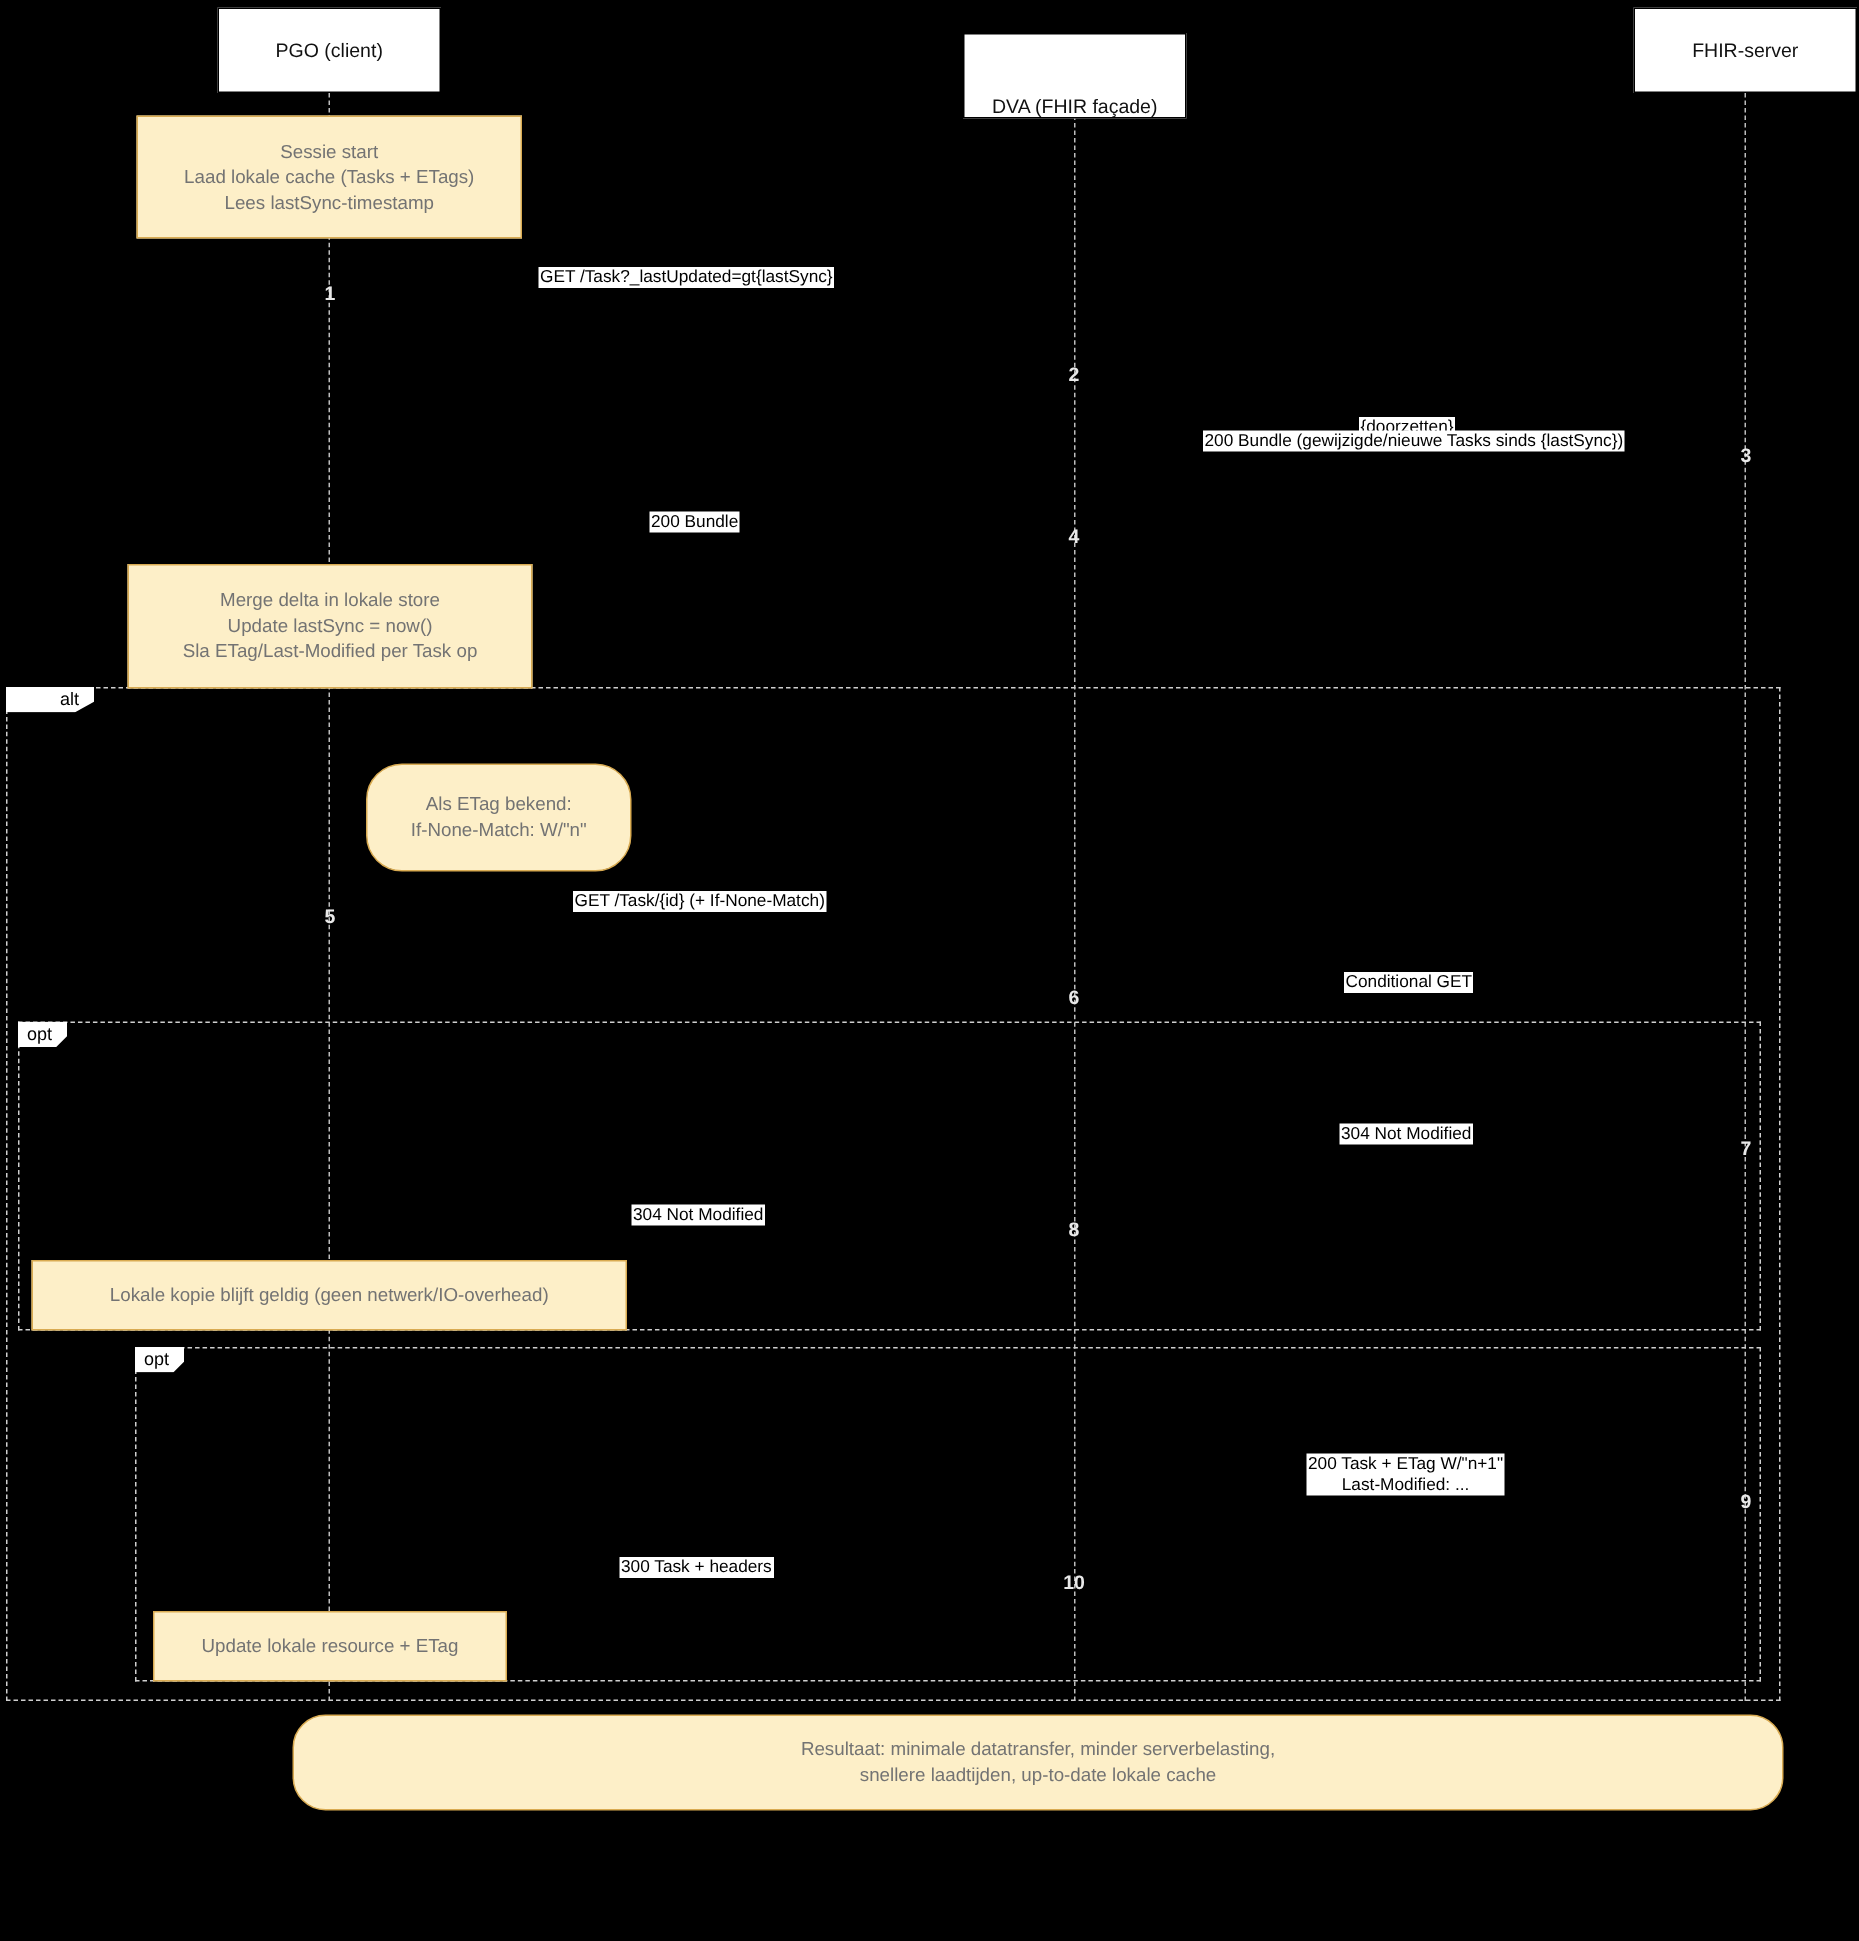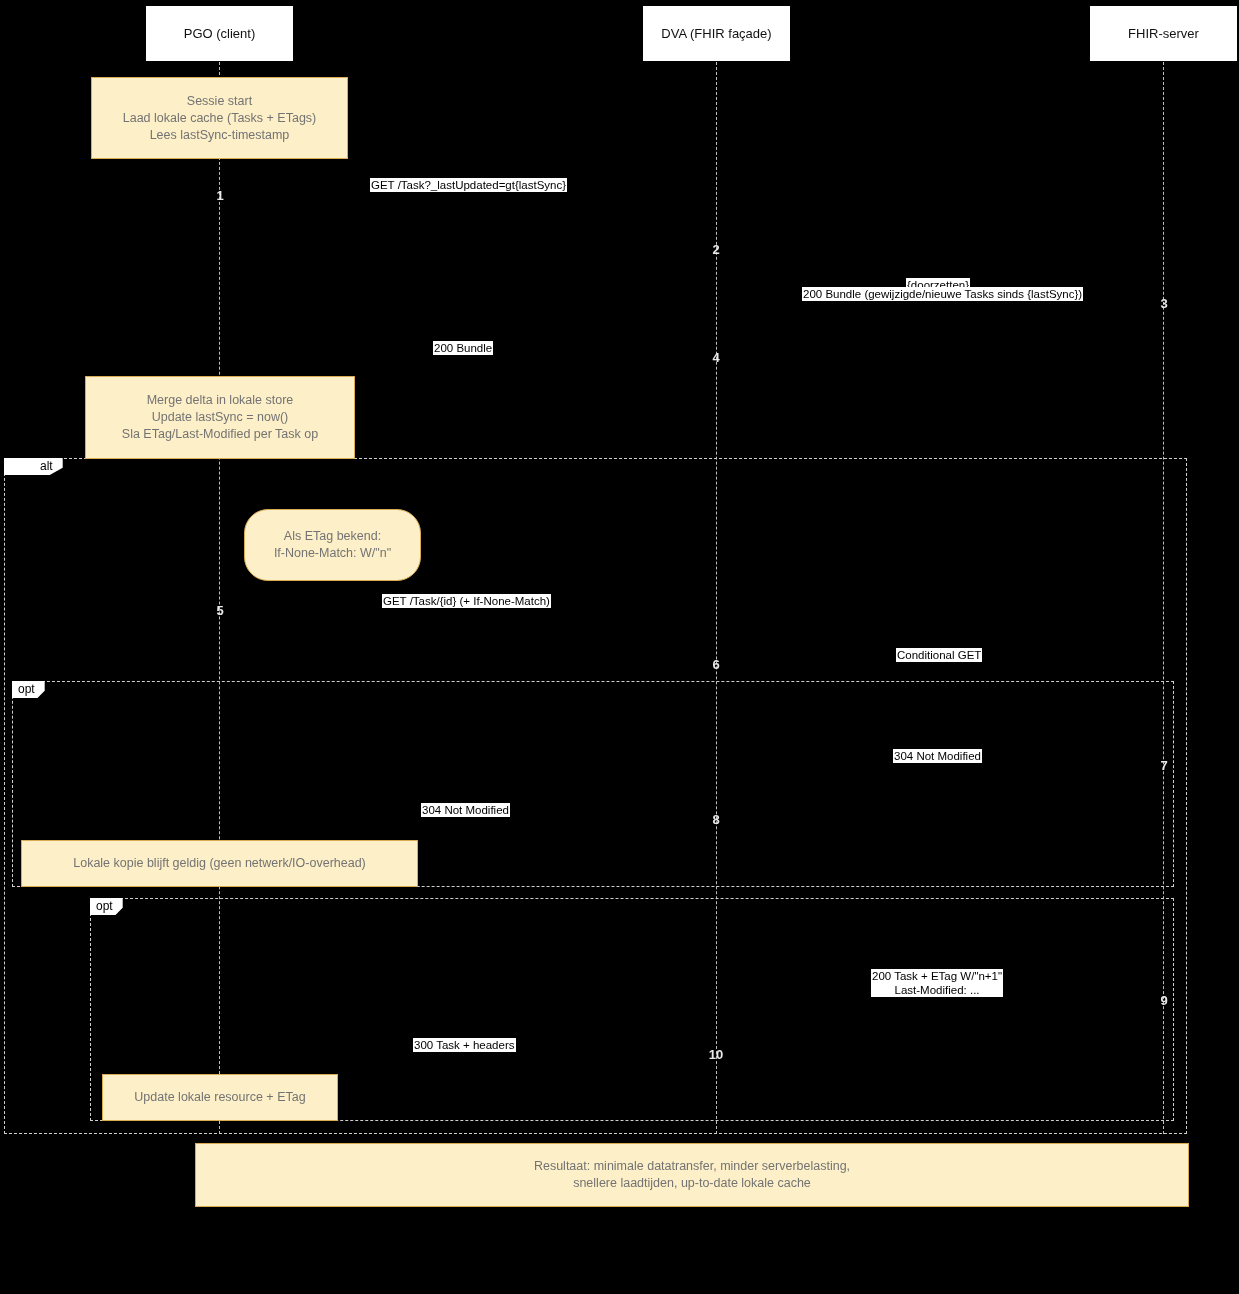--- a/index.html
+++ b/index.html
@@ -113,21 +113,21 @@
     <div class="fragment-label" style="left:-1px; top:-1px;">opt</div>
   </div>
 
   <div class="fragment" style="left:90px; top:898px; width:1084px; height:223px;">
     <div class="fragment-label" style="left:-1px; top:-1px;">opt</div>
   </div>
 
   <div class="participant" style="left:145px; top:5px; width:149px; height:57px;">
     <span>PGO (client)</span>
   </div>
-  <div class="participant" style="left:642px; top:5px; width:149px; height:57px;">
+  <div class="participant" style="left:642px; top:22px; width:149px; height:57px;align-items:flex-end;">
     <span>DVA (FHIR façade)</span>
   </div>
   <div class="participant" style="left:1089px; top:5px; width:149px; height:57px;">
     <span>FHIR-server</span>
   </div>
 
   <div class="note" style="left:91px; top:77px; width:257px; height:82px;">Sessie start
 Laad lokale cache (Tasks + ETags)
 Lees lastSync-timestamp</div>
 
@@ -135,24 +135,24 @@
 Update lastSync = now()
 Sla ETag/Last-Modified per Task op</div>
 
   <div class="note" style="left:244px; top:509px; width:177px; height:72px;border-radius:24px;">Als ETag bekend:
 If-None-Match: W/"n"</div>
 
   <div class="note" style="left:21px; top:840px; width:397px; height:47px;">Lokale kopie blijft geldig (geen netwerk/IO-overhead)</div>
 
   <div class="note" style="left:102px; top:1074px; width:236px; height:47px;">Update lokale resource + ETag</div>
 
-  <div class="note" style="left:195px; top:1143px; width:994px; height:64px;">Resultaat: minimale datatransfer, minder serverbelasting,
+  <div class="note" style="left:195px; top:1143px; width:994px; height:64px;border-radius:22px;">Resultaat: minimale datatransfer, minder serverbelasting,
 snellere laadtijden, up-to-date lokale cache</div>
 
-  <div class="msg-label left-align" style="left:370px; top:178px;">GET /Task?_lastUpdated=gt{lastSync}</div>
+  <div class="msg-label left-align" style="left:359px; top:178px;">GET /Task?_lastUpdated=gt{lastSync}</div>
   <div class="seq-num" style="left:210px; top:188px;">1</div>
 
   <div class="msg-label left-align" style="left:906px; top:233px;margin-top:45px;">{doorzetten}</div>
   <div class="seq-num" style="left:706px; top:242px;">2</div>
 
   <div class="msg-label left-align" style="left:802px; top:287px;">200 Bundle (gewijzigde/nieuwe Tasks sinds {lastSync})</div>
   <div class="seq-num" style="left:1154px; top:296px;">3</div>
 
   <div class="msg-label left-align" style="left:433px; top:341px;">200 Bundle</div>
   <div class="seq-num" style="left:706px; top:350px;">4</div>

